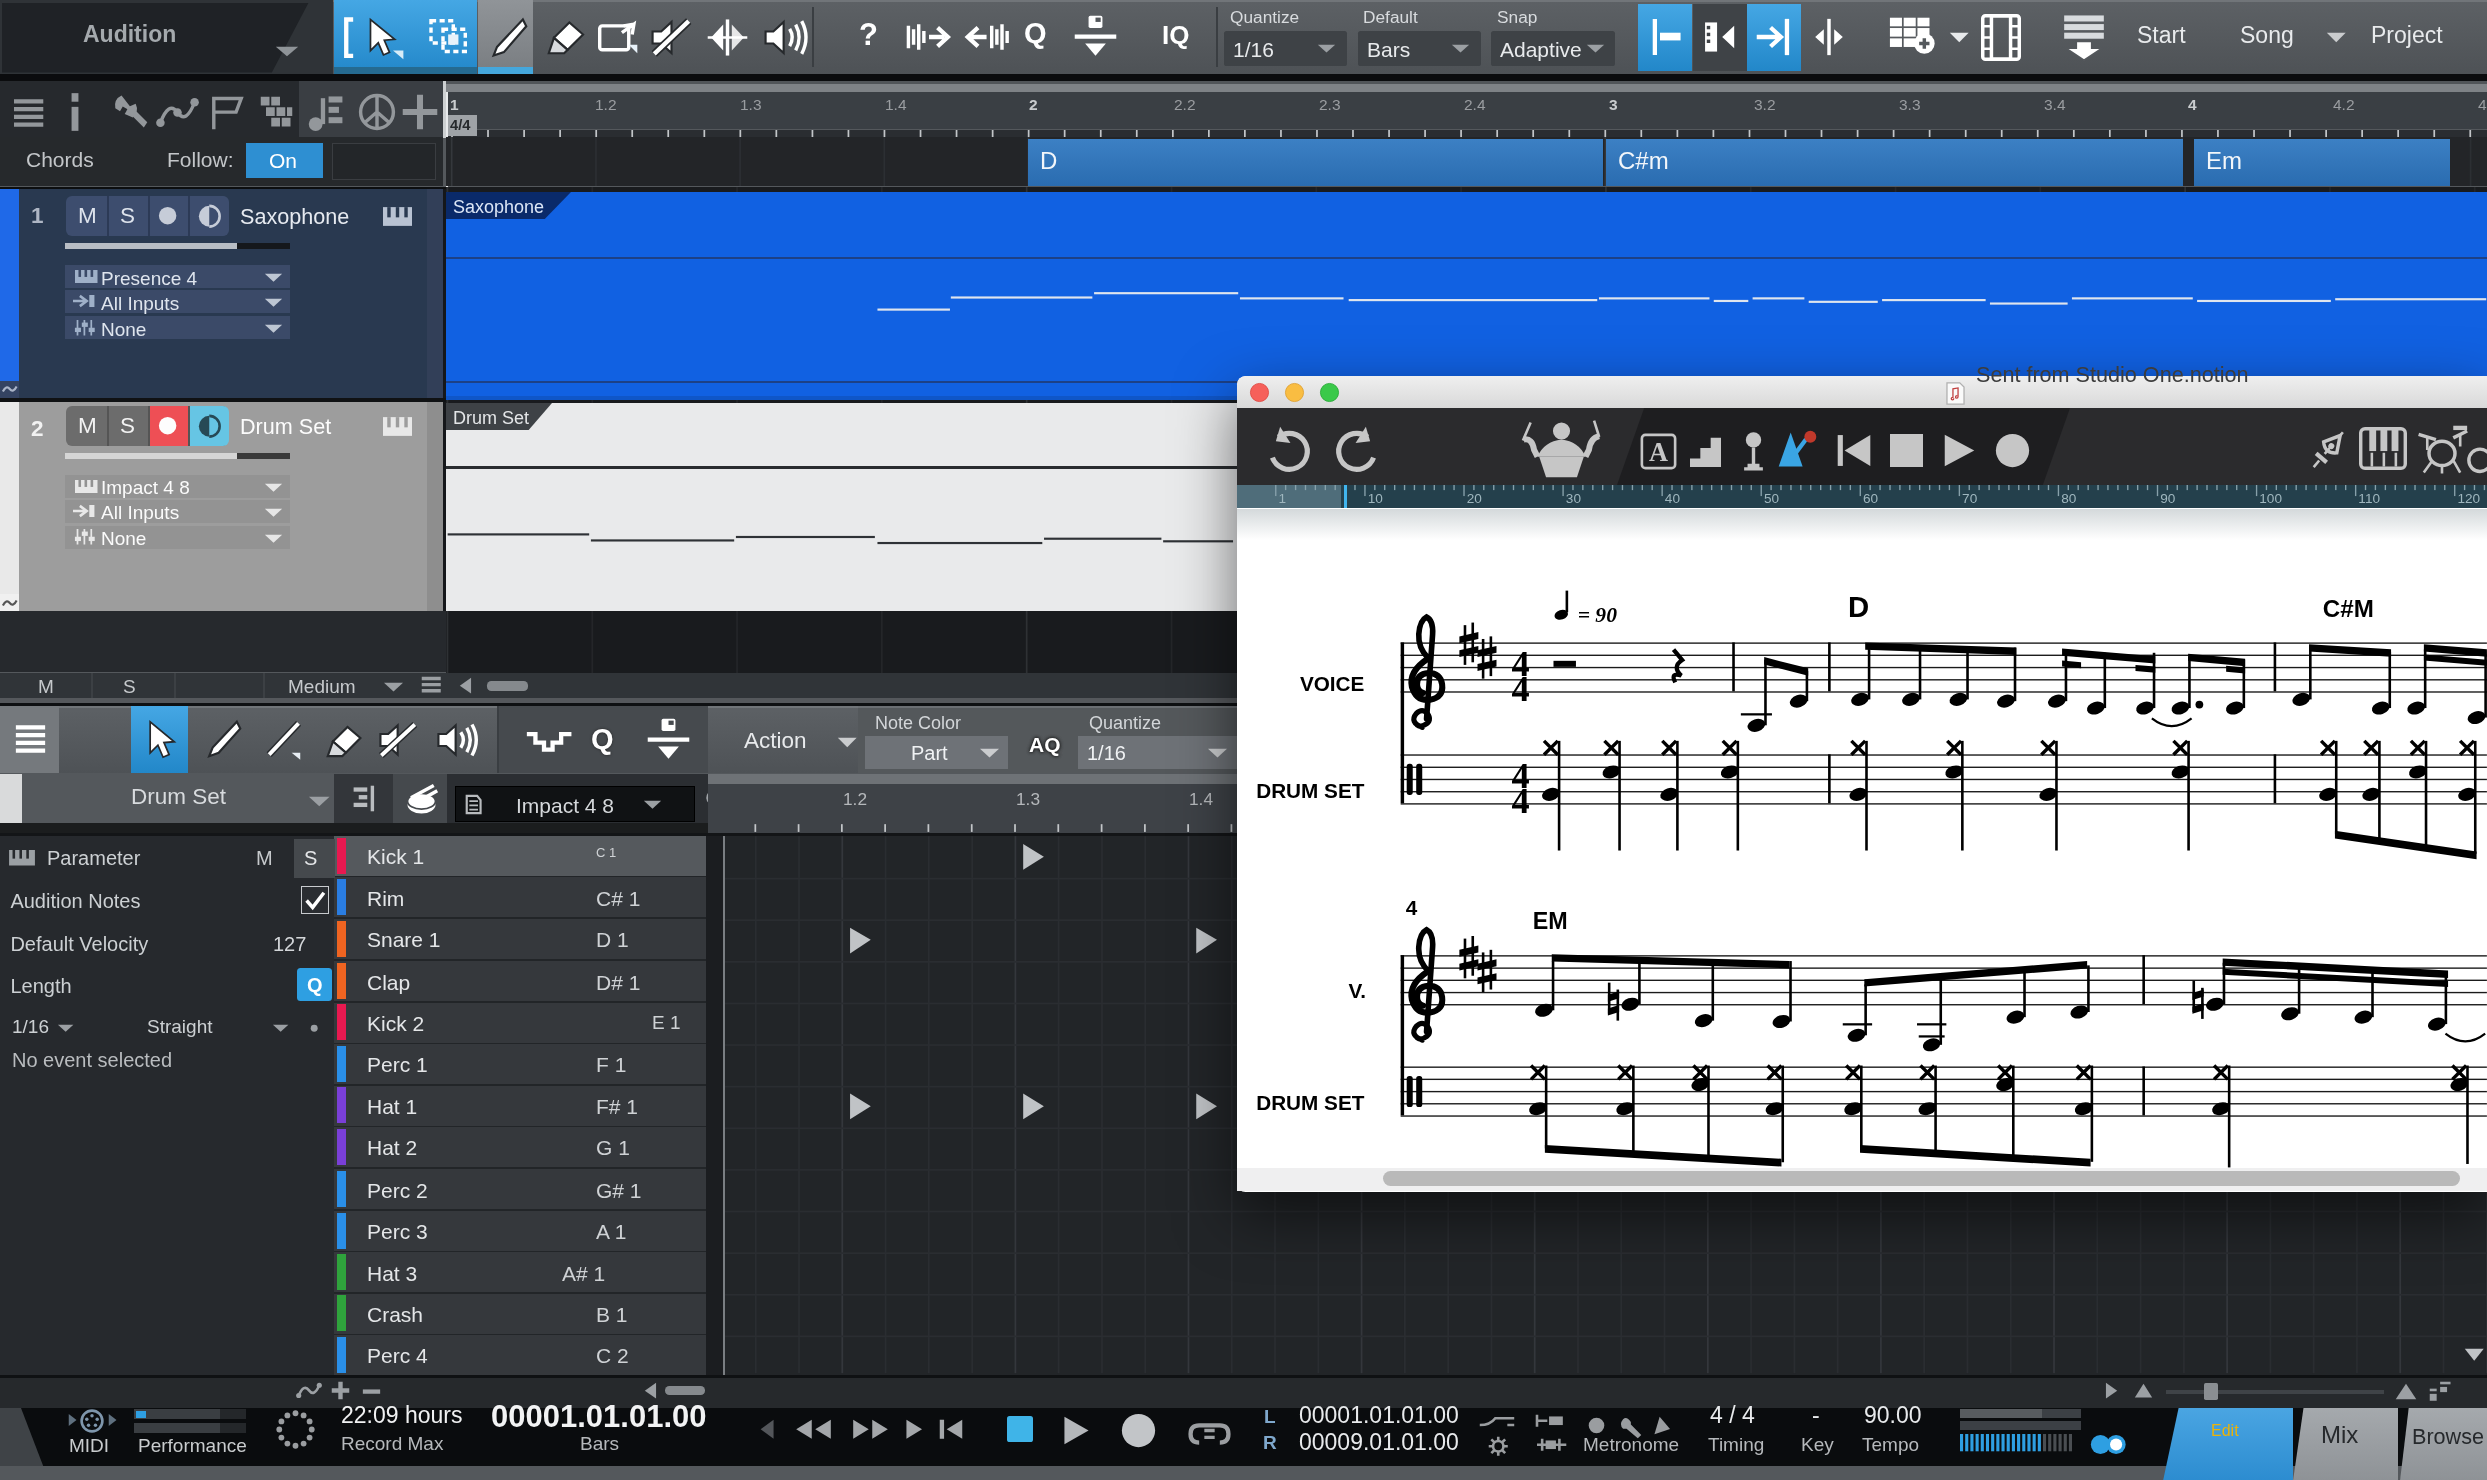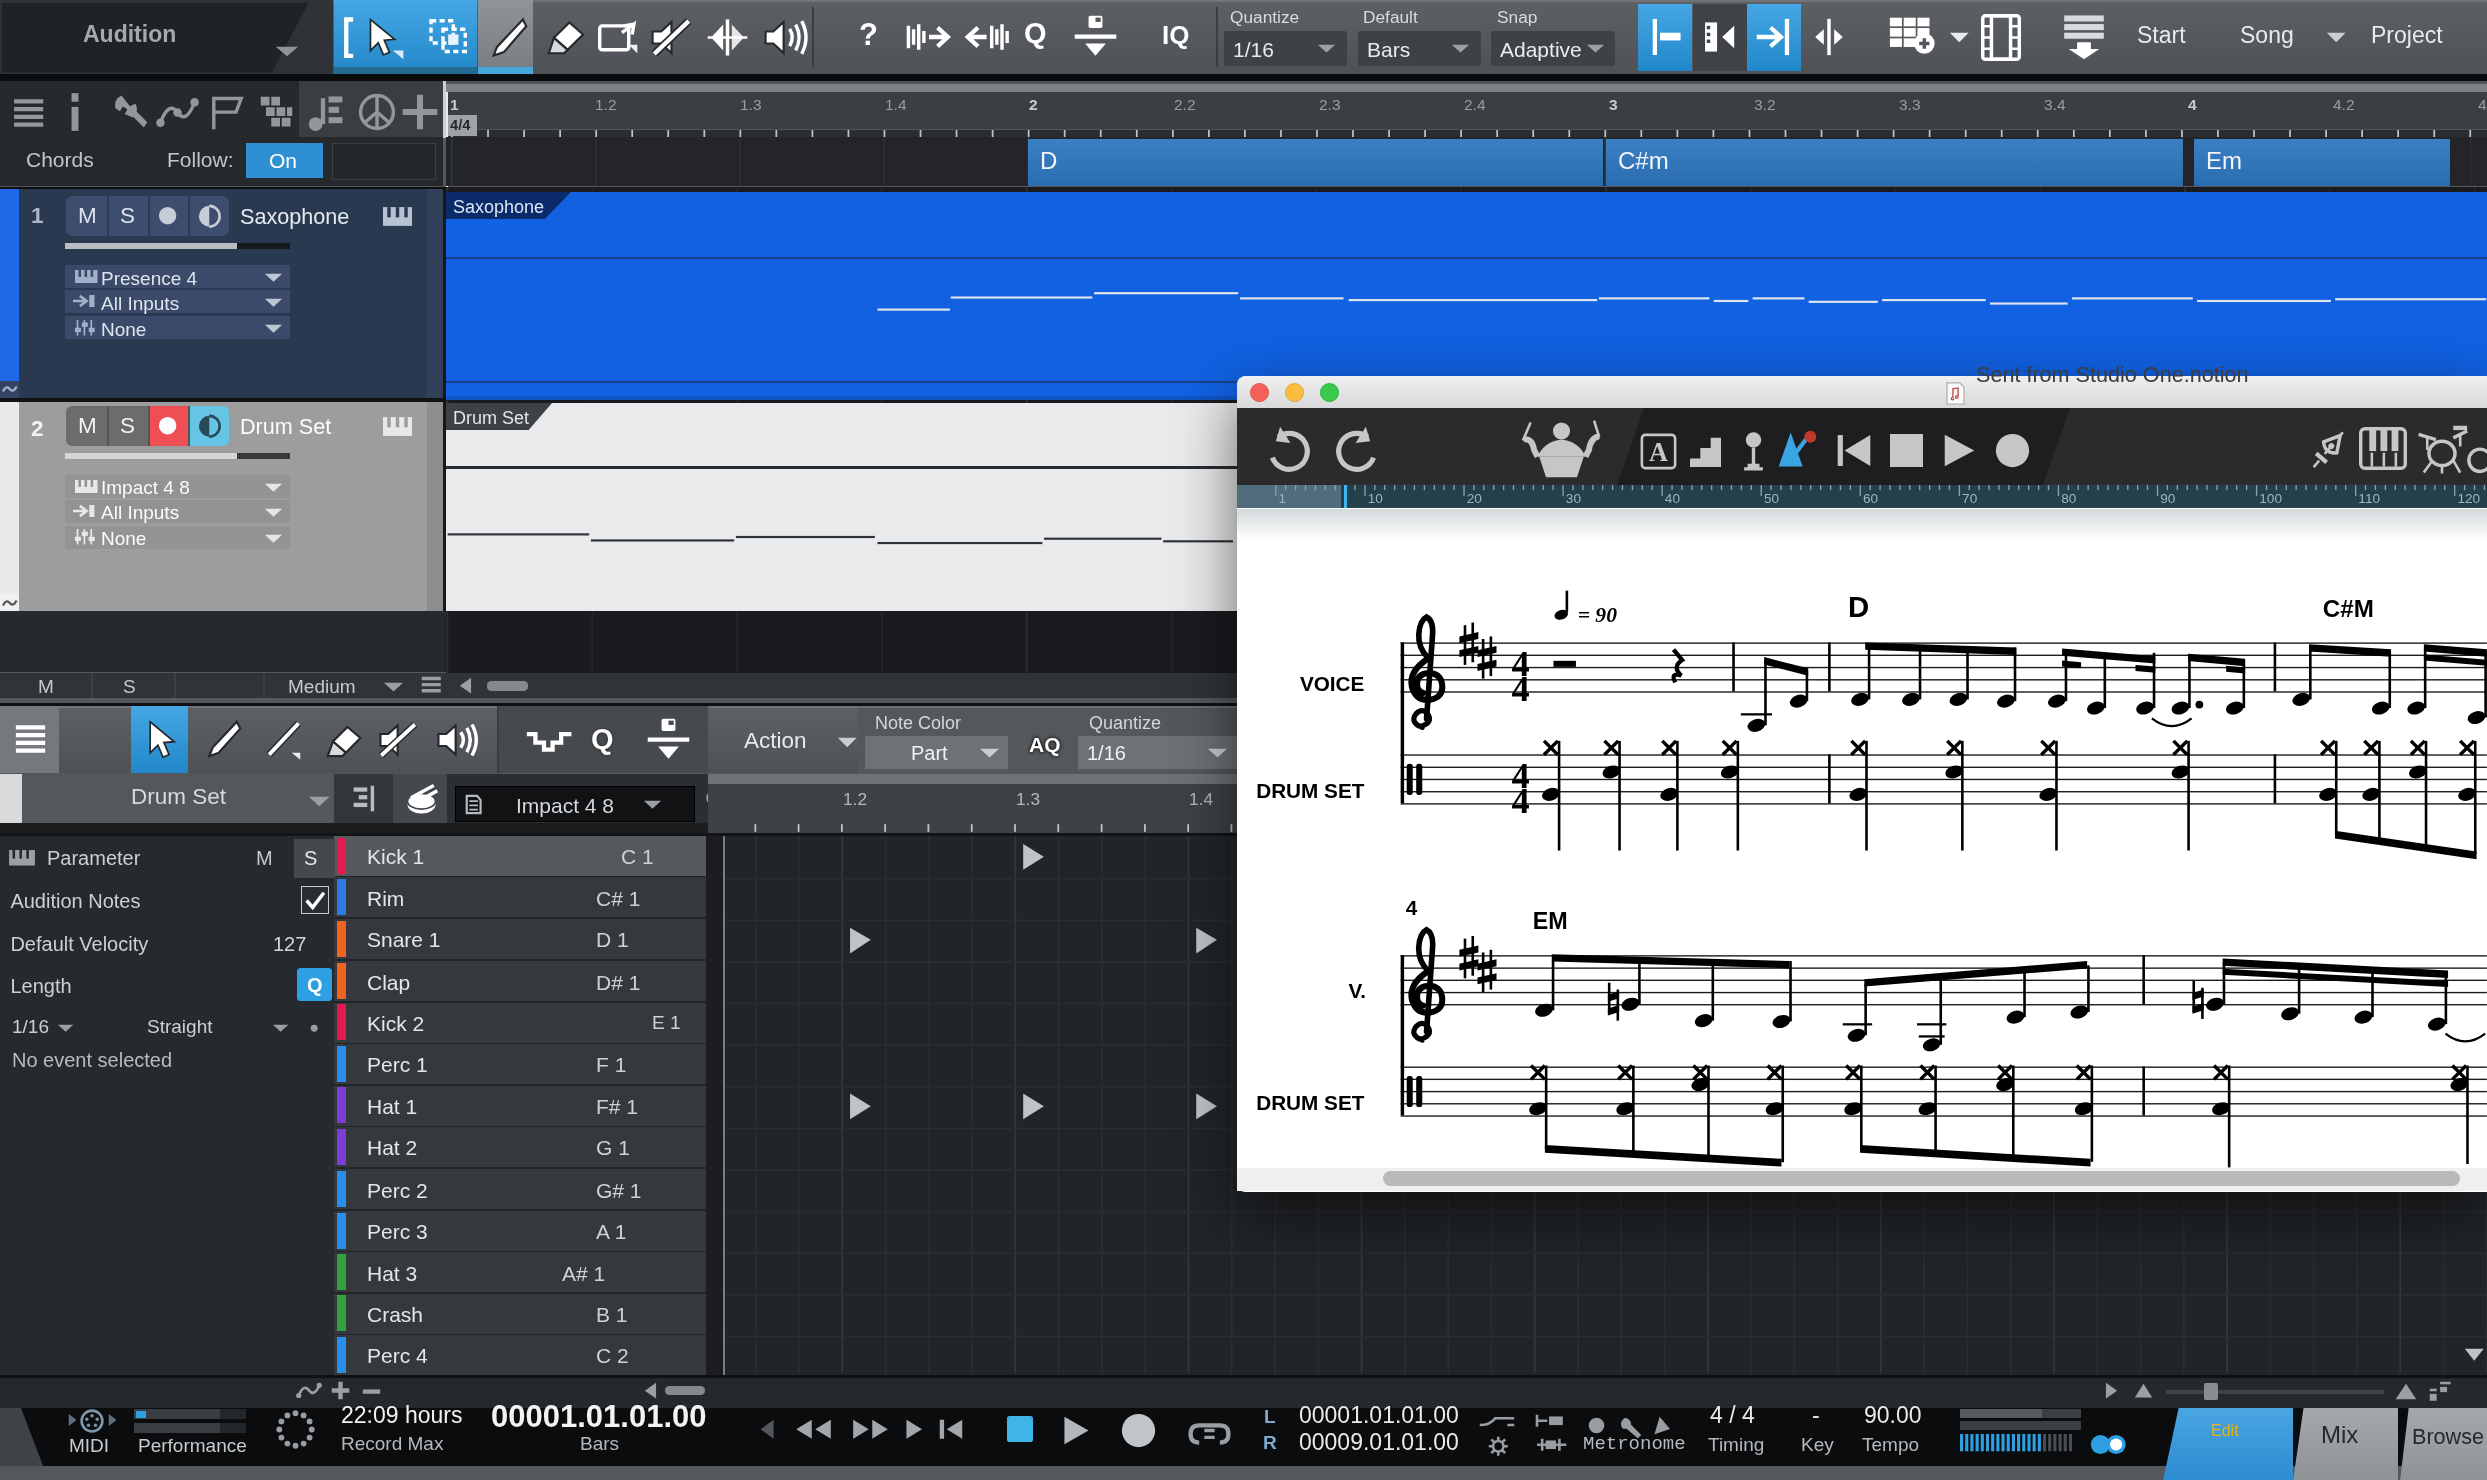--- a/index.html
+++ b/index.html
@@ -658,21 +658,21 @@
 <div style="position:absolute;left:1709px;top:791px;font-family:'Liberation Sans', sans-serif;font-size:17.3px;color:#b5b8bb;font-weight:400;white-space:nowrap;line-height:1;">2.3</div>
 <div style="position:absolute;left:1882px;top:791px;font-family:'Liberation Sans', sans-serif;font-size:17.3px;color:#b5b8bb;font-weight:400;white-space:nowrap;line-height:1;">2.4</div>
 <div style="position:absolute;left:1362px;top:791px;font-family:'Liberation Sans', sans-serif;font-size:17.3px;color:#d0d3d6;font-weight:700;white-space:nowrap;line-height:1;">2</div>
 <div style="position:absolute;left:0px;top:833px;width:2487px;height:4.3px;background:#131517;"></div>
 <div style="position:absolute;left:0px;top:836px;width:2487px;height:539px;background:#222528;"></div>
 <div style="position:absolute;left:0px;top:836px;width:334px;height:539px;background:#26292d;"></div>
 <div style="position:absolute;left:706px;top:836px;width:17.3px;height:539px;background:#1b1d20;"></div>
 <div style="position:absolute;left:334px;top:836px;width:372px;height:40px;background:#55595d;"></div>
 <div style="position:absolute;left:337px;top:838px;width:8.6px;height:36px;background:#e81950;"></div>
 <div style="position:absolute;left:367px;top:846px;font-family:'Liberation Sans', sans-serif;font-size:21px;color:#e4e6e8;font-weight:400;white-space:nowrap;line-height:1;">Kick 1</div>
-<div style="position:absolute;left:596px;top:846px;font-family:'Liberation Sans', sans-serif;font-size:21px;color:#cfd2d5;font-weight:400;white-space:nowrap;line-height:1;margin-left:25px;">C 1</div>
+<div style="position:absolute;left:596px;top:846px;font-family:'Liberation Sans', sans-serif;font-size:13px;color:#cfd2d5;font-weight:400;white-space:nowrap;line-height:1;">C 1</div>
 <div style="position:absolute;left:334px;top:877px;width:372px;height:40px;background:#35383c;"></div>
 <div style="position:absolute;left:337px;top:879px;width:8.6px;height:36px;background:#2a7de2;"></div>
 <div style="position:absolute;left:367px;top:888px;font-family:'Liberation Sans', sans-serif;font-size:21px;color:#e4e6e8;font-weight:400;white-space:nowrap;line-height:1;">Rim</div>
 <div style="position:absolute;left:596px;top:888px;font-family:'Liberation Sans', sans-serif;font-size:21px;color:#cfd2d5;font-weight:400;white-space:nowrap;line-height:1;">C# 1</div>
 <div style="position:absolute;left:334px;top:919px;width:372px;height:40px;background:#35383c;"></div>
 <div style="position:absolute;left:337px;top:921px;width:8.6px;height:36px;background:#ef6421;"></div>
 <div style="position:absolute;left:367px;top:929px;font-family:'Liberation Sans', sans-serif;font-size:21px;color:#e4e6e8;font-weight:400;white-space:nowrap;line-height:1;">Snare 1</div>
 <div style="position:absolute;left:596px;top:929px;font-family:'Liberation Sans', sans-serif;font-size:21px;color:#cfd2d5;font-weight:400;white-space:nowrap;line-height:1;">D 1</div>
 <div style="position:absolute;left:334px;top:961px;width:372px;height:40px;background:#35383c;"></div>
 <div style="position:absolute;left:337px;top:963px;width:8.6px;height:36px;background:#ef6421;"></div>
@@ -940,21 +940,21 @@
   </svg>
 <svg style="left:1587px;top:1416px" width="19" height="19" viewBox="0 0 22 22">
     <circle cx="11" cy="11" r="9" fill="#9a9da0"></circle>
   </svg>
 <svg style="left:1617px;top:1415px" width="26" height="22.5" viewBox="0 0 30 26">
     <path d="M7 5 Q2 11 7 16 L11 16 L24 27 L28 23 L16 11 L16 8 Q11 1 7 5" fill="#9a9da0"></path>
   </svg>
 <svg style="left:1651px;top:1415px" width="22.5" height="21" viewBox="0 0 26 24">
     <path d="M4 22 L10 2 L22 16 Z" fill="#9a9da0"></path>
   </svg>
-<div style="position:absolute;left:1583px;top:1435px;font-family:Liberation Mono, monospace;font-size:19px;color:#b6b9bc;font-weight:400;white-space:nowrap;line-height:1;">Metronome</div>
+<div style="position:absolute;left:1583px;top:1435px;font-family:Liberation Sans, sans-serif;font-size:19px;color:#b6b9bc;font-weight:400;white-space:nowrap;line-height:1;">Metronome</div>
 <div style="position:absolute;left:1710px;top:1404px;font-family:'Liberation Sans', sans-serif;font-size:23px;color:#e8eaec;font-weight:400;white-space:nowrap;line-height:1;">4 / 4</div>
 <div style="position:absolute;left:1708px;top:1435px;font-family:'Liberation Sans', sans-serif;font-size:19px;color:#b6b9bc;font-weight:400;white-space:nowrap;line-height:1;">Timing</div>
 <div style="position:absolute;left:1812px;top:1404px;font-family:'Liberation Sans', sans-serif;font-size:23px;color:#e8eaec;font-weight:400;white-space:nowrap;line-height:1;">-</div>
 <div style="position:absolute;left:1801px;top:1435px;font-family:'Liberation Sans', sans-serif;font-size:19px;color:#b6b9bc;font-weight:400;white-space:nowrap;line-height:1;">Key</div>
 <div style="position:absolute;left:1864px;top:1404px;font-family:'Liberation Sans', sans-serif;font-size:23px;color:#e8eaec;font-weight:400;white-space:nowrap;line-height:1;">90.00</div>
 <div style="position:absolute;left:1862px;top:1435px;font-family:'Liberation Sans', sans-serif;font-size:19px;color:#b6b9bc;font-weight:400;white-space:nowrap;line-height:1;">Tempo</div>
 <div style="position:absolute;left:1960px;top:1409px;width:121px;height:8.6px;background:#3c4045;"></div>
 <div style="position:absolute;left:1960px;top:1409px;width:82px;height:8.6px;background:#585c60;"></div>
 <div style="position:absolute;left:1960px;top:1421px;width:121px;height:8.6px;background:#3c4045;"></div>
 <svg style="left:1960px;top:1434px" width="121" height="17.3" viewBox="0 0 140 20">

